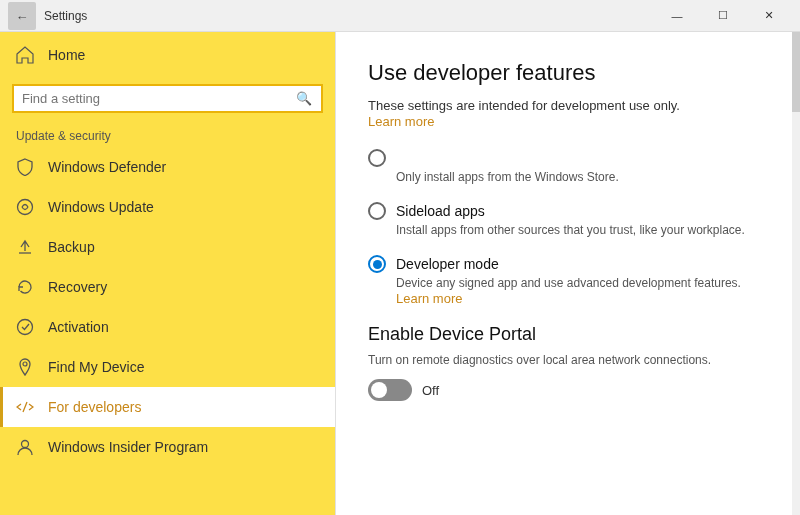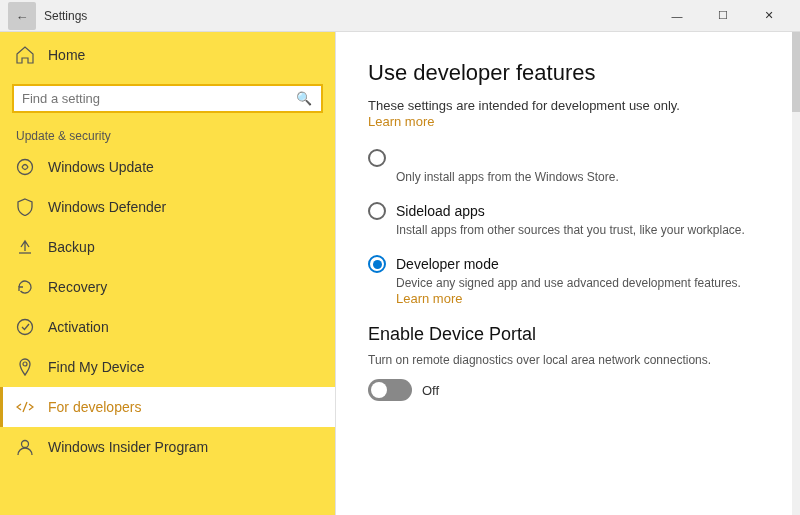--- a/index.html
+++ b/index.html
@@ -316,36 +316,36 @@
 
     <div class="search-box">
       <input class="search-input" type="text" placeholder="Find a setting" style="">
       <span class="search-icon-btn">🔍</span>
     </div>
 
     <div class="sidebar-section-label">Update &amp; security</div>
 
     <div class="sidebar-item">
       <div class="sidebar-item-icon">
+        <svg width="16" height="18" viewBox="0 0 16 18" fill="none">
+          <path d="M8 1L15 4V9C15 13 11.5 16.5 8 17.5C4.5 16.5 1 13 1 9V4L8 1Z" stroke="#555" stroke-width="1.3" fill="none"></path>
+        </svg>
+      </div>
+      <span class="sidebar-item-label">Windows Defender</span>
+    </div>
+
+    <div class="sidebar-item">
+      <div class="sidebar-item-icon">
         <svg width="18" height="18" viewBox="0 0 18 18" fill="none">
           <circle cx="9" cy="9" r="7.5" stroke="#555" stroke-width="1.3"></circle>
           <path d="M6 9 Q9 4 12 9" stroke="#555" stroke-width="1.3" fill="none"></path>
           <path d="M6 9 Q9 14 12 9" stroke="#555" stroke-width="1.3" fill="none"></path>
         </svg>
       </div>
       <span class="sidebar-item-label">Windows Update</span>
-    </div>
-
-    <div class="sidebar-item">
-      <div class="sidebar-item-icon">
-        <svg width="16" height="18" viewBox="0 0 16 18" fill="none">
-          <path d="M8 1L15 4V9C15 13 11.5 16.5 8 17.5C4.5 16.5 1 13 1 9V4L8 1Z" stroke="#555" stroke-width="1.3" fill="none"></path>
-        </svg>
-      </div>
-      <span class="sidebar-item-label">Windows Defender</span>
     </div>
 
     <div class="sidebar-item">
       <div class="sidebar-item-icon">
         <svg width="18" height="18" viewBox="0 0 18 18" fill="none">
           <path d="M9 3V13M5 9l4-6 4 6" stroke="#555" stroke-width="1.3" fill="none"></path>
           <path d="M3 15h12" stroke="#555" stroke-width="1.3"></path>
         </svg>
       </div>
       <span class="sidebar-item-label">Backup</span>

